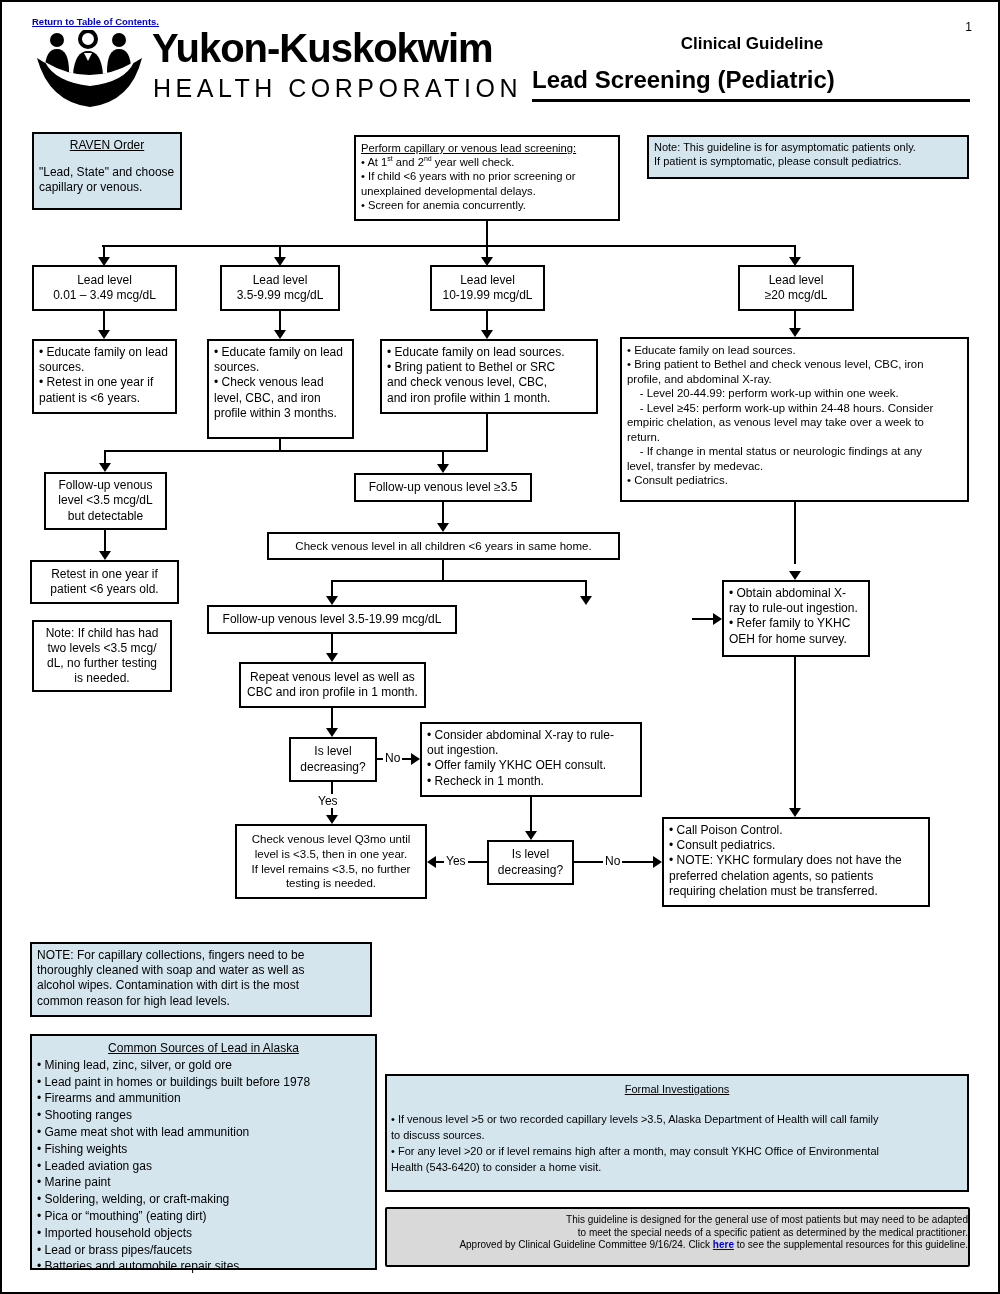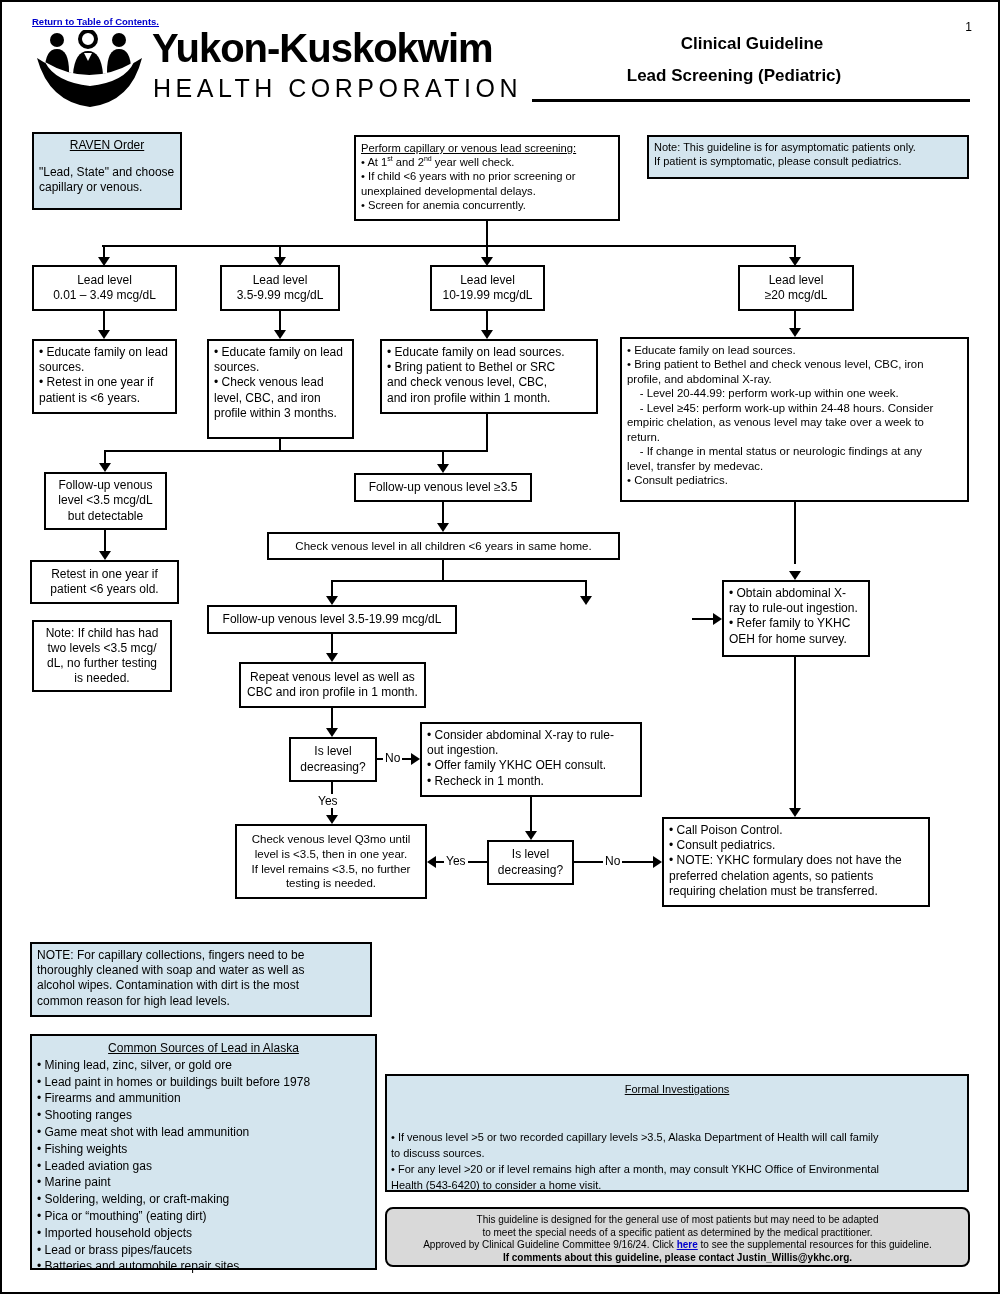--- a/index.html
+++ b/index.html
@@ -17,25 +17,25 @@
   .arr-d{position:absolute;width:0;height:0;border-left:6px solid transparent;border-right:6px solid transparent;border-top:9px solid #000}
   .arr-r{position:absolute;width:0;height:0;border-top:6px solid transparent;border-bottom:6px solid transparent;border-left:9px solid #000}
   .arr-l{position:absolute;width:0;height:0;border-top:6px solid transparent;border-bottom:6px solid transparent;border-right:9px solid #000}
   .lbl{position:absolute;background:#fff;font-size:12px;line-height:14px;padding:0 2px}
   sup{font-size:7px}
   .return-link{position:absolute;left:30px;top:14px;font-size:9.5px;font-weight:bold;color:#0000cc;text-decoration:underline;cursor:pointer}
   .pagenum{position:absolute;right:26px;top:18px;font-size:12px}
   .org1{position:absolute;left:150px;top:24px;font-size:40px;font-weight:bold;letter-spacing:-1px}
   .org2{position:absolute;left:151px;top:72px;font-size:25px;font-weight:400;letter-spacing:4.5px}
   .doctype{position:absolute;left:530px;top:32px;width:440px;text-align:center;font-size:17px;font-weight:bold}
-  .doctitle{position:absolute;left:512px;top:64px;width:440px;text-align:center;font-size:17px;font-weight:bold}
+  .doctitle{position:absolute;left:530px;top:64px;width:440px;text-align:left;font-size:24px;font-weight:bold}
   .hrule{position:absolute;left:530px;top:97px;width:438px;height:3px;background:#000}
   .logo{position:absolute;left:33px;top:28px}
   .footer{position:absolute;left:383px;top:1205px;width:585px;height:60px;background:#d9d9d9;
-          border:2px solid #000;border-radius:8px;box-sizing:border-box;text-align:center;
+          border:2px solid #000;border-radius:2px;box-sizing:border-box;text-align:right;
           font-size:10px;line-height:12.5px;padding-top:5px}
   .footer .b{font-weight:bold}
   .lnk{color:#0000cc;text-decoration:underline;font-weight:bold;cursor:pointer}
   .f11{font-size:11px}.f112{font-size:11.2px}.f114{font-size:11.4px}.f115{font-size:11.5px}
 </style>
 </head>
 <body>
 
 <div class="page">
 
@@ -267,27 +267,26 @@
 • Leaded aviation gas
 • Marine paint
 • Soldering, welding, or craft-making
 • Pica or “mouthing” (eating dirt)
 • Imported household objects
 • Lead or brass pipes/faucets
 • Batteries and automobile repair sites</div>
   </div>
 
   <div class="box blue f11" style="left:383px;top:1072px;width:584px;height:118px;line-height:1.45;padding:6px 4px">
-    <div class="u ctr" style="margin-bottom:32px" data-bind="bottom.formal.title">Formal Investigations</div>
+    <div class="u ctr" style="margin-bottom:14px" data-bind="bottom.formal.title">Formal Investigations</div>
     <div data-bind="bottom.formal.body">• If venous level &gt;5 or two recorded capillary levels &gt;3.5, Alaska Department of Health will call family
 to discuss sources.
 • For any level &gt;20 or if level remains high after a month, may consult YKHC Office of Environmental
 Health (543-6420) to consider a home visit.</div>
   </div>
 
   <div class="footer">
     <div data-bind="footer.line1">This guideline is designed for the general use of most patients but may need to be adapted</div>
     <div data-bind="footer.line2">to meet the special needs of a specific patient as determined by the medical practitioner.</div>
     <div><span data-bind="footer.line3_pre">Approved by Clinical Guideline Committee 9/16/24. Click </span><a class="lnk" data-bind="footer.line3_link">here</a><span data-bind="footer.line3_post"> to see the supplemental resources for this guideline.</span></div>
-    <div class="b" data-bind="footer.line4">If comments about this guideline, please contact Justin_Willis@ykhc.org.</div>
   </div>
 
 </div>
 
 </body></html>

